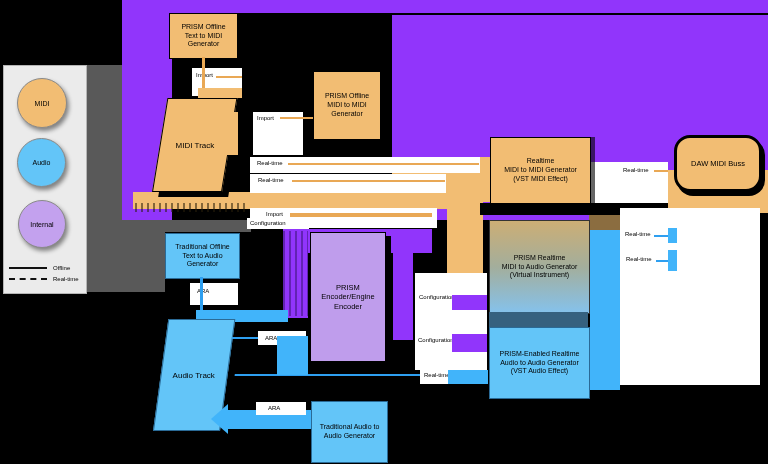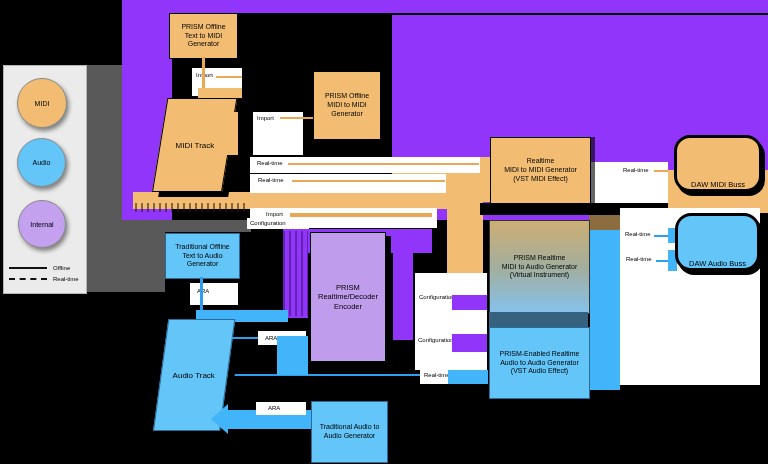--- a/index.html
+++ b/index.html
@@ -13,21 +13,21 @@
   .bblue{background:#41b4fa;}
   .white{background:#ffffff;}
   .black{background:#000000;}
   .dgray{background:#595959;}
   .brown{background:#8b6d40;}
   .steel{background:#36617f;}
   .node{border:1px solid #000;display:flex;align-items:center;justify-content:center;
         text-align:center;font-size:7px;line-height:1.25;}
   .node span{display:block;}
   .shadow{box-shadow:3px 3px 0 #000;}
-  .buss{border:3px solid #000;border-radius:16px;display:flex;align-items:flex-end;
+  .buss{border:3px solid #000;border-radius:16px;display:flex;align-items:center;
         justify-content:center;text-align:center;font-size:7.5px;box-shadow:3px 4px 0 #000;}
   .lbl{font-size:6px;line-height:1;white-space:nowrap;}
   .circle{border-radius:50%;border:1px solid #8a8a8a;display:flex;align-items:center;
           justify-content:center;font-size:7px;box-shadow:2px 3px 4px rgba(0,0,0,.45);}
   .hatch{background:repeating-linear-gradient(90deg, rgba(40,30,10,.55) 0 2px, transparent 2px 6px);}
   .vhatch{background:repeating-linear-gradient(90deg, rgba(60,20,120,.55) 0 2px, transparent 2px 6px);}
   .oline{background:#e9a855;}
   .bline{background:#2e9ff0;}
   .track{border:1px solid #000;box-shadow:7px 5px 0 #000;display:flex;align-items:center;
          justify-content:center;font-size:8px;}
@@ -162,30 +162,27 @@
     <div>
         <span>PRISM-Enabled Realtime</span>
         <span>Audio to Audio Generator</span>
         <span>(VST Audio Effect)</span>
       </div>
   </div>
 
   <div class="abs node lpurple" style="left:310px;top:232px;width:74px;height:128px;box-shadow:5px 4px 0 #000;font-size:7.5px;">
     <div>
         <span>PRISM</span>
-        <span>Realtime/Decoder</span>
+        <span>Encoder/Engine</span>
         <span>Encoder</span>
       </div>
   </div>
 
   <div class="abs buss orange" style="left:674px;top:135px;width:82px;height:51px;">
     <span>DAW MIDI Buss</span>
-  </div>
-  <div class="abs buss blue" style="left:675px;top:213px;width:79px;height:52px;">
-    <span>DAW Audio Buss</span>
   </div>
 
   <div class="abs node blue" style="left:165px;top:233px;width:73px;height:44px;border:1px solid #2a6a96;box-shadow:4px 4px 0 #000;">
     <div>
         <span>Traditional Offline</span>
         <span>Text to Audio</span>
         <span>Generator</span>
       </div>
   </div>
   <div class="abs bline" style="left:200px;top:277px;width:3px;height:35px;"></div>

